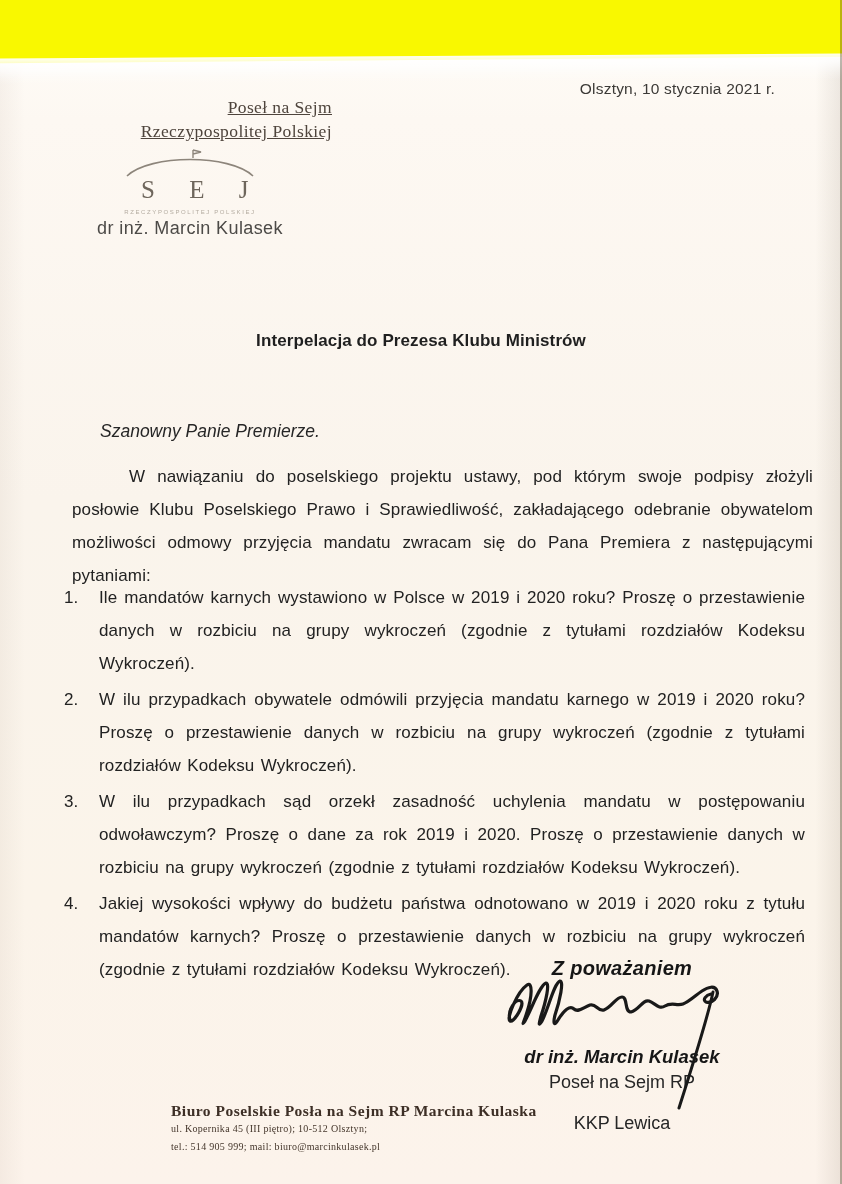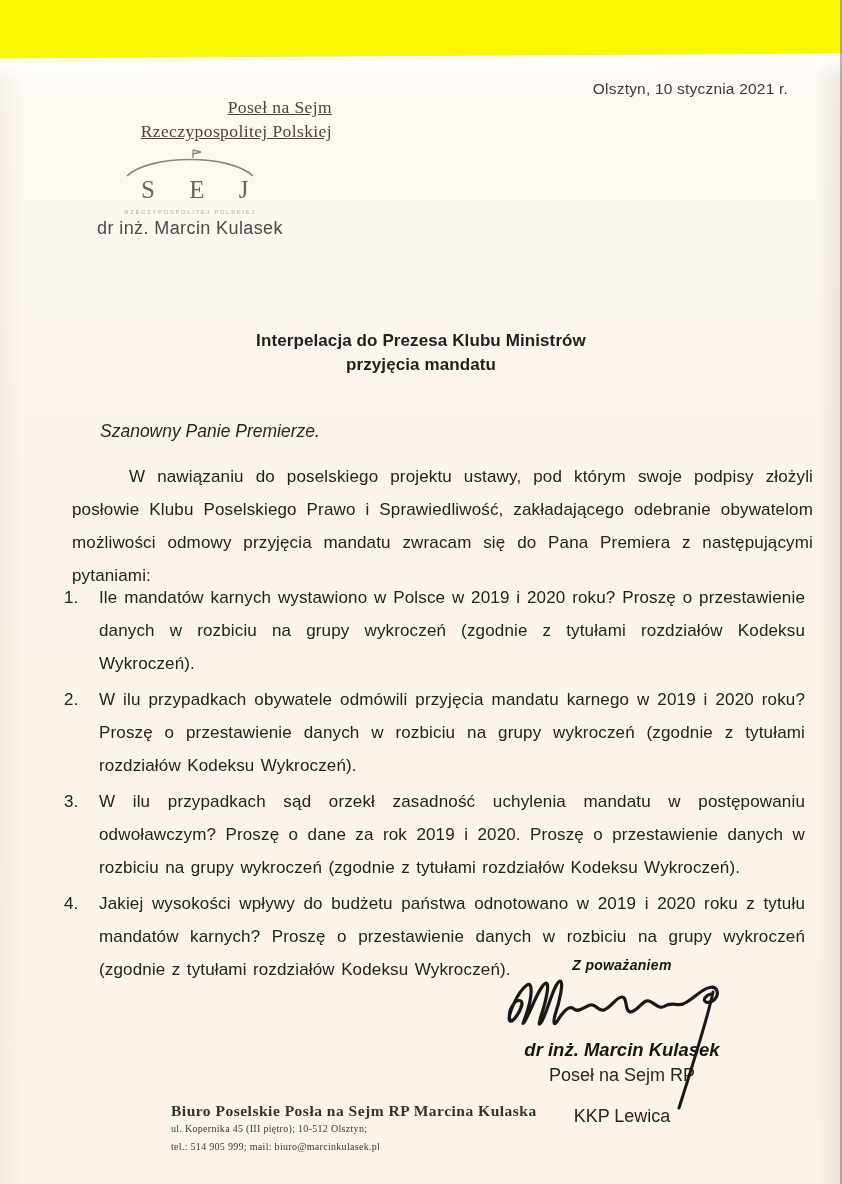--- a/index.html
+++ b/index.html
@@ -61,21 +61,21 @@
     filter: blur(0.5px);
     font-family: "Liberation Sans", sans-serif;
   }
   .member-name {
     left: 55px; top: 218px; width: 270px;
     text-align: center;
     font-size: 18px; color: #4c4a47; letter-spacing: 0.4px;
   }
 
   .date-line {
-    left: 548px; top: 80px; width: 240px;
+    left: 535px; top: 80px; width: 240px;
     text-align: right;
     font-size: 15.5px; color: #3c3a37; letter-spacing: 0.2px;
   }
 
   .recipient {
     left: 519px; top: 185px; width: 300px;
     font-size: 18px; line-height: 36.5px;
     color: #343434; letter-spacing: 0.3px;
   }
   .recipient .bold { font-weight: bold; color: #242424; }
@@ -113,21 +113,21 @@
     font-size: 17px; line-height: 33px;
     color: #222; letter-spacing: 0.15px; word-spacing: 1.5px;
   }
 
   .closing {
     left: 472px; top: 957px; width: 300px;
     text-align: center;
   }
   .closing-phrase {
     font-weight: bold; font-style: italic;
-    font-size: 14px; color: #161616; letter-spacing: 0.3px;
+    font-size: 20px; color: #161616; letter-spacing: 0.3px;
   }
   .closing-gap { height: 66px; }
   .signer-name {
     font-weight: bold; font-style: italic;
     font-size: 18.5px; color: #161616;
   }
   .signer-title { font-size: 18px; color: #262626; margin-top: 4px; }
   .signer-club  { font-size: 18px; color: #262626; margin-top: 20px; }
 
   .signature-svg {
@@ -175,21 +175,20 @@
       <text x="36" y="52" class="logo-letters">S E J M</text>
     </svg>
     <div class="logo-subtext">RZECZYPOSPOLITEJ POLSKIEJ</div>
   </div>
 
   <div class="abs member-name">dr inż. Marcin Kulasek</div>
 
 
   <div class="abs subject">
     <div>Interpelacja do Prezesa Klubu Ministrów</div>
-    <div>przyjęcia mandatu</div>
   </div>
 
   <div class="abs salutation">Szanowny Panie Premierze.</div>
 
   <div class="abs intro">W nawiązaniu do poselskiego projektu ustawy, pod którym swoje podpisy złożyli posłowie Klubu Poselskiego Prawo i Sprawiedliwość, zakładającego odebranie obywatelom możliwości odmowy przyjęcia mandatu zwracam się do Pana Premiera z następującymi pytaniami:</div>
 
   <div class="abs questions">
     <div class="q-item">
       <div class="q-num">1.</div>
       <div class="q-text">Ile mandatów karnych wystawiono w Polsce w 2019 i 2020 roku? Proszę o przestawienie danych w rozbiciu na grupy wykroczeń (zgodnie z tytułami rozdziałów Kodeksu Wykroczeń).</div>

